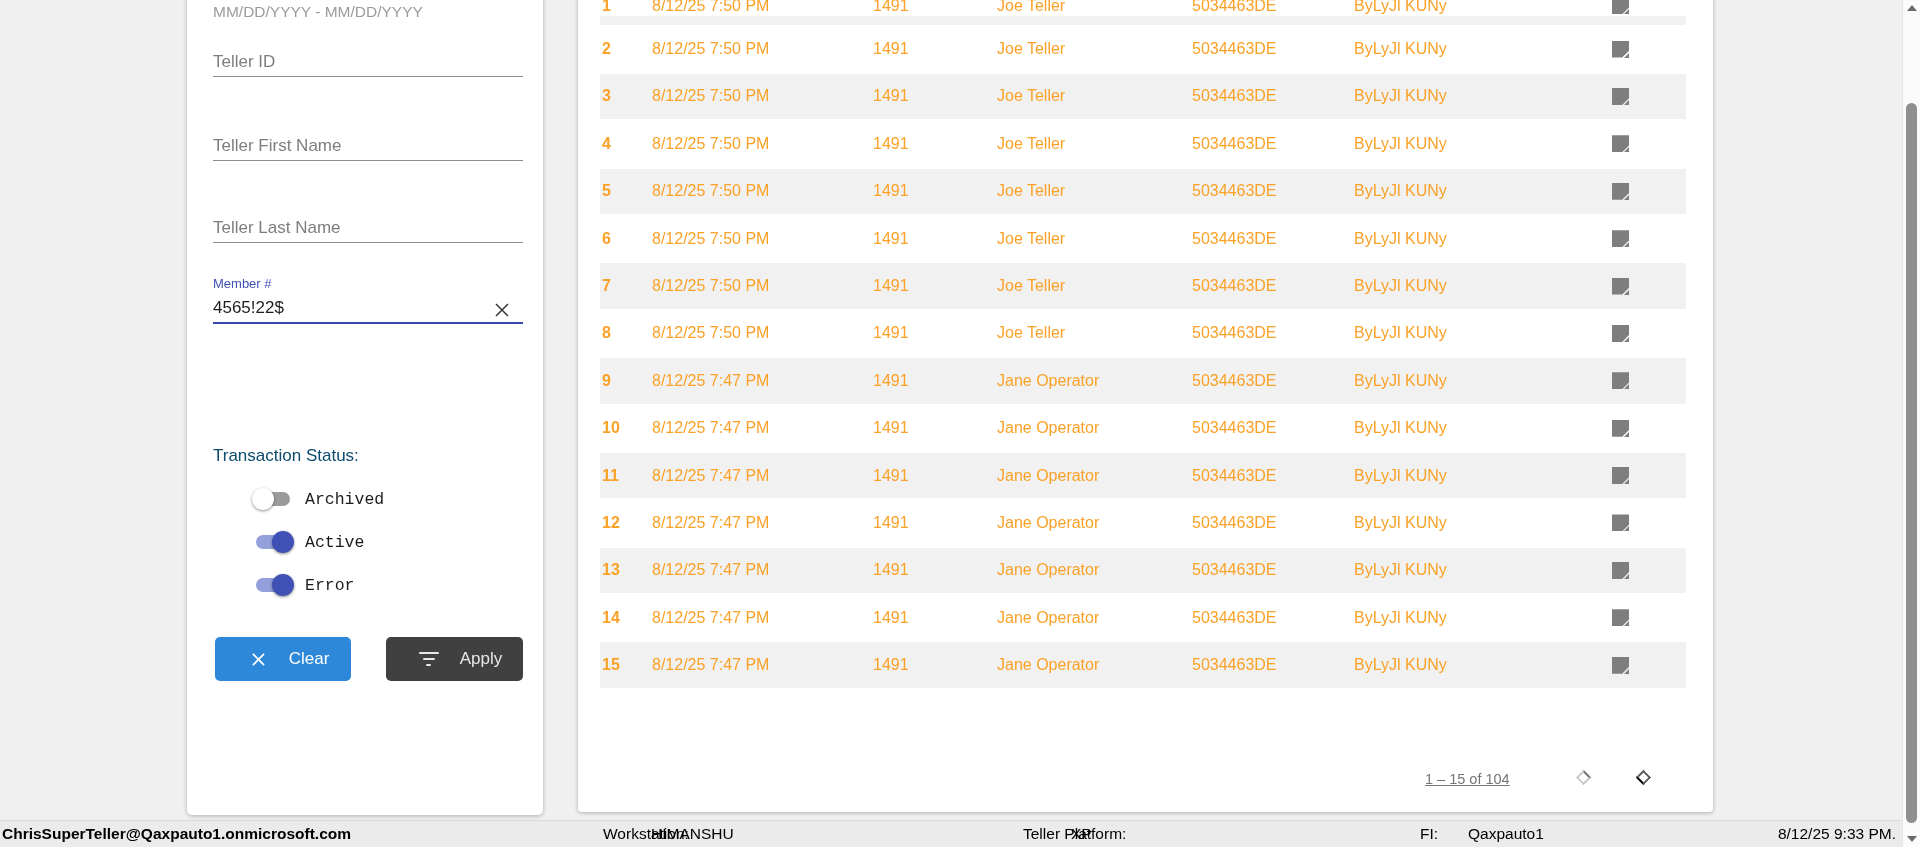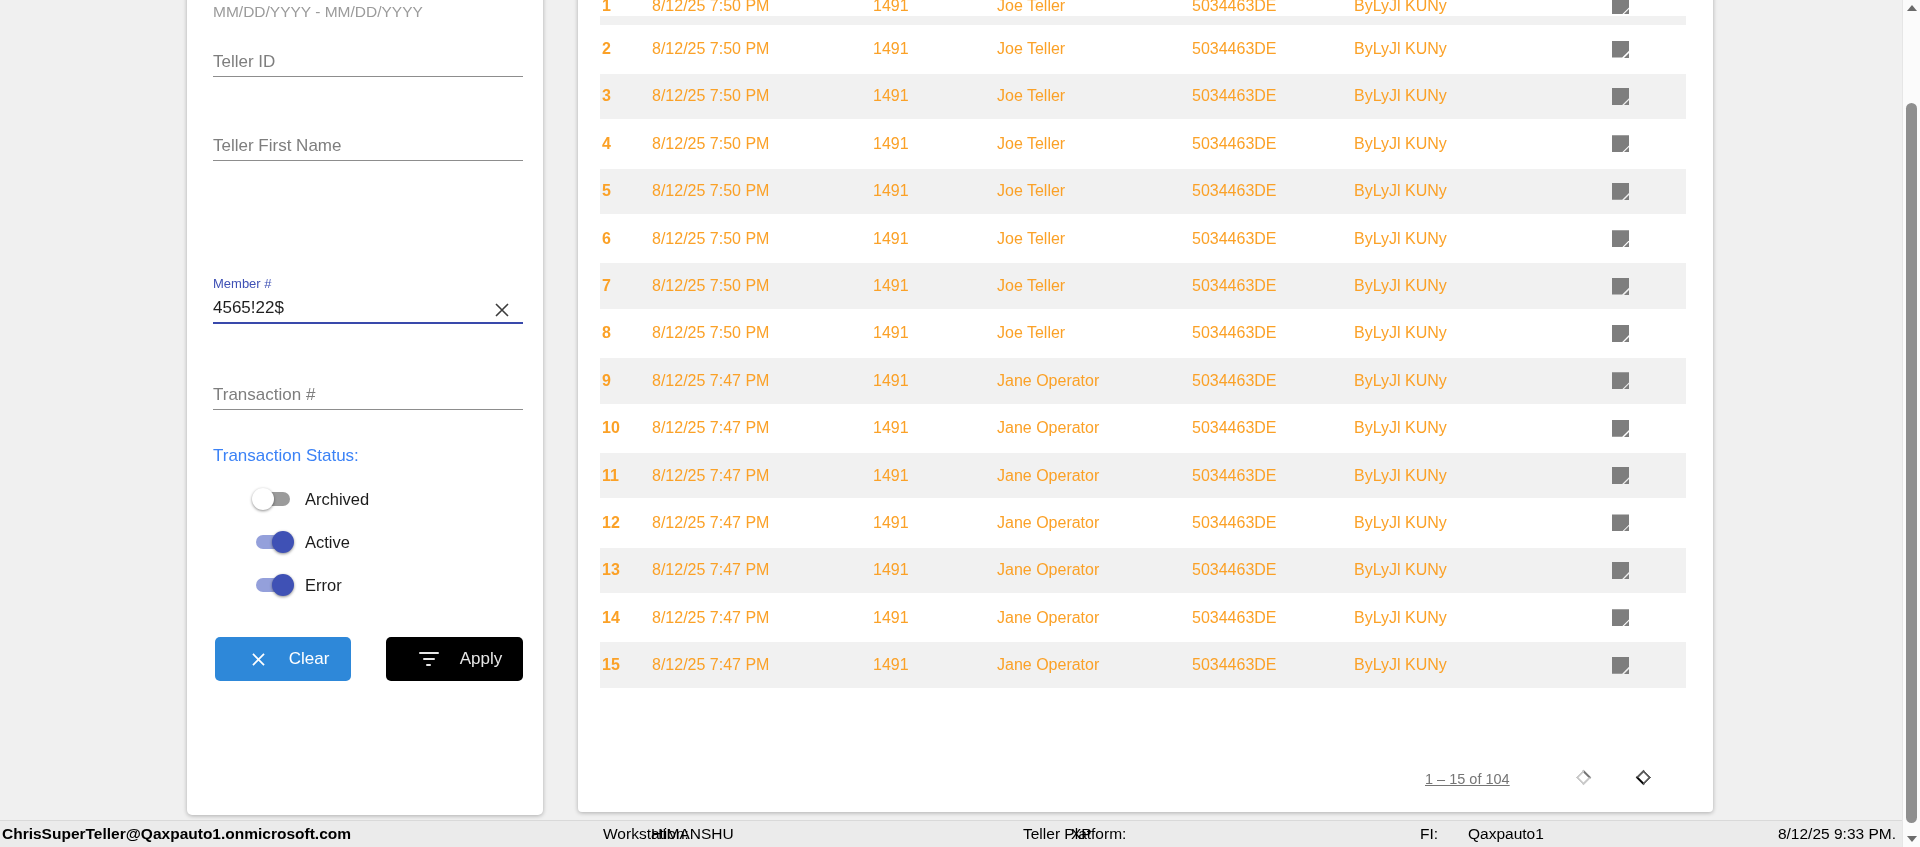--- a/index.html
+++ b/index.html
@@ -18,39 +18,39 @@
   #date-input { top:21px; border-bottom:none; font-size:15.5px; }
   #date-input::placeholder { color:#9b9b9b; }
   #tellerid-input { top:71px; }
   #firstname-input { top:155px; }
   #lastname-input { top:237px; }
   #member-label { position:absolute; left:26px; top:300px; font-size:13px; color:#3f51b5; }
   #member-input { top:317px; height:31px; border-bottom:2px solid #3949ab; }
   #member-clear { position:absolute; left:303px; top:322px; width:24px; height:24px;
     background:none; border:none; cursor:pointer; }
   #transaction-input { top:404px; }
-  #status-label { position:absolute; left:26px; top:470px; font-size:17px; color:#3b82f6; }
+  #status-label { position:absolute; left:26px; top:470px; font-size:17px; color:#0c4a6e; }
 
   #toggles { position:absolute; left:67px; top:508px; }
-  .toggle-row { height:30px; margin-bottom:13px; display:flex; align-items:center; }
+  .toggle-row { height:30px; margin-bottom:13px; display:flex; align-items:center;font-family:Liberation Mono, monospace; }
   .switch { position:relative; width:38px; height:16px; cursor:pointer; flex:none; }
   .switch .track { position:absolute; left:2px; right:2px; top:1px; height:14px; border-radius:7px; }
   .switch .knob  { position:absolute; top:-3px; width:22px; height:22px; border-radius:50%;
     box-shadow:0 1px 3px rgba(0,0,0,.45); }
   .switch.off .track { background:#9b9b9b; }
   .switch.off .knob  { left:-2px; background:#fff; }
   .switch.on  .track { background:#94a0db; }
   .switch.on  .knob  { right:-2px; background:#3f51b5; }
   .toggle-label { margin-left:13px; font-size:16.5px; color:#1c1c1c; }
 
   .btn { position:absolute; top:661px; height:44px; border:none; border-radius:5px;
     font-family:"Liberation Sans",sans-serif; font-size:17px; display:flex; align-items:center;
     justify-content:center; gap:21px; cursor:pointer;padding-left:12px; }
   #clear-btn { left:28px; width:136px; background:#2e88d9; color:#fff; }
-  #apply-btn { left:199px; width:137px; background:#000000; color:#e7e7e7; }
+  #apply-btn { left:199px; width:137px; background:#404040; color:#e7e7e7; }
   .filter-icon { display:flex; flex-direction:column; align-items:center; gap:3.5px; }
   .filter-icon i { display:block; height:2.6px; background:#e7e7e7; border-radius:1px; }
   .filter-icon i:nth-child(1){ width:20px; } .filter-icon i:nth-child(2){ width:12px; }
   .filter-icon i:nth-child(3){ width:5px; }
 
   
   #table-card { left:578px; top:-24px; width:1135px; height:836px; border-radius:4px; overflow:hidden; }
   #rows { position:absolute; left:22px; top:2px; width:1086px; }
   .row { height:47.4px; display:flex; align-items:center; font-size:16px; color:#fba127; }
   .row:nth-child(odd) { background:#f1f1f1; border-top:1.5px solid #fff; border-bottom:1px solid #fff;
@@ -96,30 +96,30 @@
   .xmark { stroke:#fff; stroke-width:2.2; }
   .xmark-dark { stroke:#3c3c3c; stroke-width:1.6; }
 </style>
 </head>
 <body>
 
 <div class="card" id="filter-card">
   <input class="f-input" id="date-input" placeholder="MM/DD/YYYY - MM/DD/YYYY" style="">
   <input class="f-input" id="tellerid-input" placeholder="Teller ID" style="">
   <input class="f-input" id="firstname-input" placeholder="Teller First Name" style="">
+  <input class="f-input" id="lastname-input" placeholder="Teller Last Name" style="">
 
   <div id="member-label">Member #</div>
   <input class="f-input" id="member-input" value="4565!22$" style="">
   <button id="member-clear" title="">
     <svg width="24" height="24" viewBox="0 0 24 24">
       <path class="xmark-dark" d="M6 6 L18 18 M18 6 L6 18" fill="none"></path>
     </svg>
   </button>
 
-  <input class="f-input" id="transaction-input" placeholder="Transaction #" style="">
 
   <div id="status-label">Transaction Status:</div>
 
   <div id="toggles">
       <div class="toggle-row">
         <span class="switch off">
           <span class="track"></span>
           <span class="knob"></span>
         </span>
         <span class="toggle-label">Archived</span>

